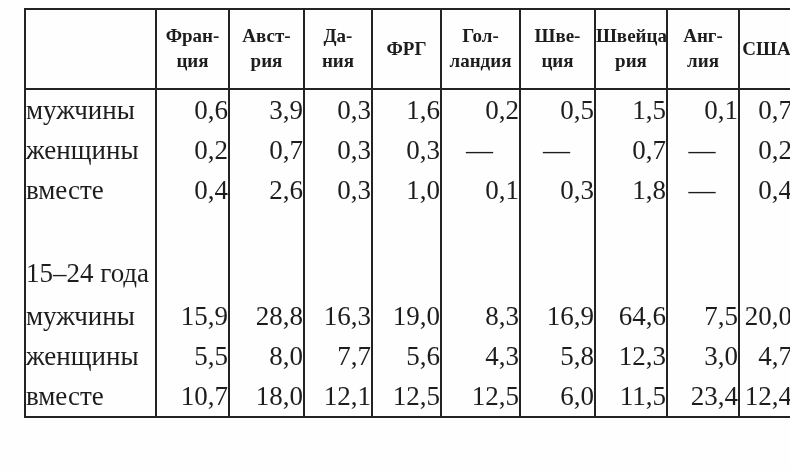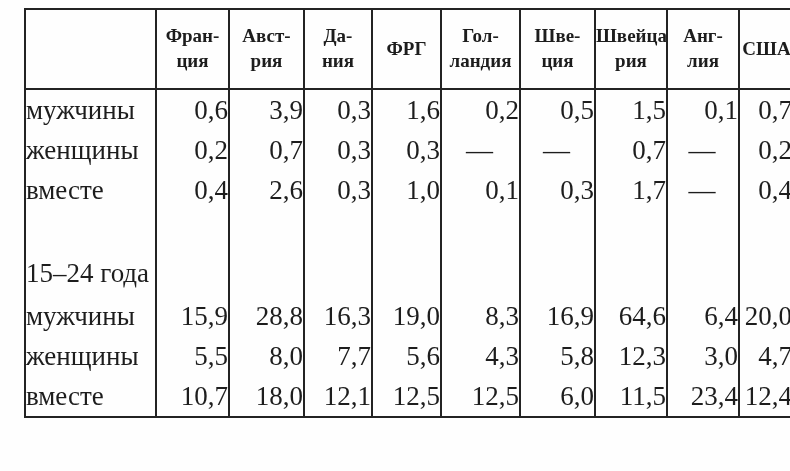--- a/index.html
+++ b/index.html
@@ -142,21 +142,21 @@
       </tr>
 
       <tr>
         <td class="label">вместе</td>
         <td class="num">0,4</td>
         <td class="num">2,6</td>
         <td class="num">0,3</td>
         <td class="num">1,0</td>
         <td class="num">0,1</td>
         <td class="num">0,3</td>
-        <td class="num">1,7</td>
+        <td class="num">1,8</td>
         <td class="num dash">—</td>
         <td class="num">0,4</td>
       </tr>
 
       <tr class="spacer">
         <td class="label"></td>
         <td class="num"></td>
         <td class="num"></td>
         <td class="num"></td>
         <td class="num"></td>
@@ -182,21 +182,21 @@
 
       <tr>
         <td class="label">мужчины</td>
         <td class="num">15,9</td>
         <td class="num">28,8</td>
         <td class="num">16,3</td>
         <td class="num">19,0</td>
         <td class="num">8,3</td>
         <td class="num">16,9</td>
         <td class="num">64,6</td>
-        <td class="num">6,4</td>
+        <td class="num">7,5</td>
         <td class="num">20,0</td>
       </tr>
 
       <tr>
         <td class="label">женщины</td>
         <td class="num">5,5</td>
         <td class="num">8,0</td>
         <td class="num">7,7</td>
         <td class="num">5,6</td>
         <td class="num">4,3</td>

